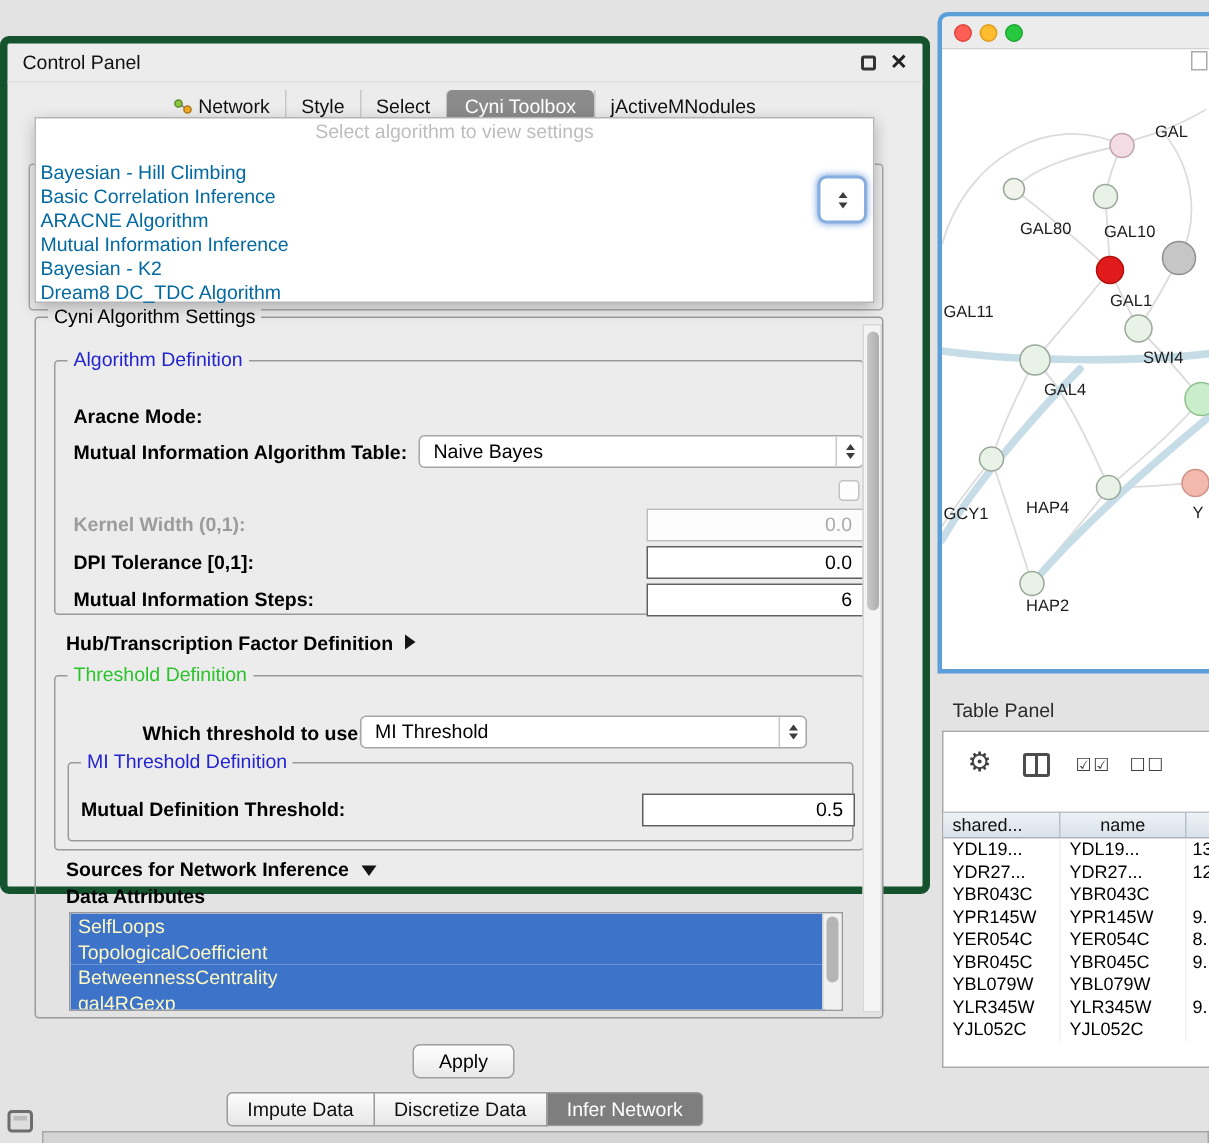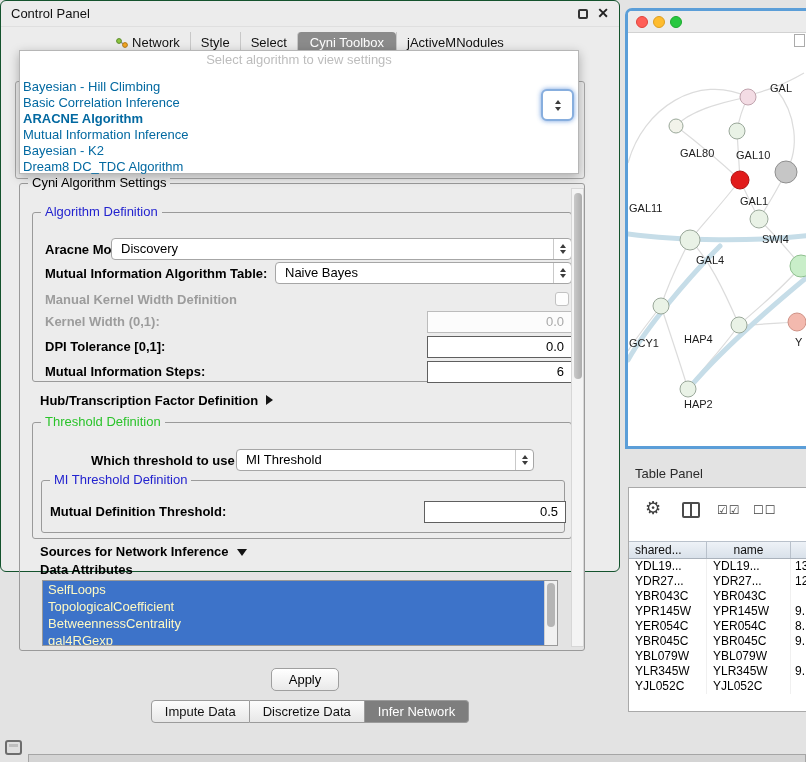--- a/index.html
+++ b/index.html
@@ -2,21 +2,21 @@
 <html><head>
 <meta charset="utf-8">
 <style>
   *{margin:0;padding:0;box-sizing:border-box}
   html,body{width:806px;height:762px}
   body{font-family:"Liberation Sans",sans-serif;background:#e3e3e3;position:relative;overflow:hidden}
   #screen{position:absolute;inset:0;overflow:hidden}
   button{font-family:inherit}
 
   
-  #cp{position:absolute;left:0;top:0;width:620px;height:572px;background:#ececec;border:1px solid #14532d;border-radius:6px}
+  #cp{position:absolute;left:0;top:24px;width:620px;height:572px;background:#ececec;border:5px solid #14532d;border-radius:6px}
   #cp-titlebar{position:absolute;left:0;top:0;width:100%;height:26px;border-bottom:1px solid #dfdfdf}
   #cp-title{position:absolute;left:10px;top:5px;font-size:13px;color:#111}
   .win-float{position:absolute;right:31px;top:8px;width:10px;height:10px;border:2px solid #333;border-radius:2px}
   .win-close{position:absolute;right:10px;top:4px;font-size:14px;font-weight:bold;color:#222}
   #cp-tabs{position:absolute;left:0;top:31px;width:100%;display:flex;justify-content:center;align-items:center}
   .cp-tab{font-size:13px;color:#111;padding:3px 10px;display:flex;align-items:center;gap:4px;white-space:nowrap}
   .cp-tab + .cp-tab{border-left:1px solid #c8c8c8}
   .cp-tab.selected{background:#8b8b8b;color:#fff;border-radius:4px;padding:3px 12px}
 
   
@@ -36,21 +36,21 @@
   .checkbox{position:absolute;width:14px;height:14px;border:1px solid #c2c2c2;border-radius:3px;background:#fdfdfd}
   .disclosure-right{display:inline-block;width:0;height:0;border-top:5px solid transparent;border-bottom:5px solid transparent;border-left:7px solid #141414;margin-left:8px}
   .disclosure-down{display:inline-block;width:0;height:0;border-left:5px solid transparent;border-right:5px solid transparent;border-top:7px solid #141414;margin-left:8px}
 
   
   #occluded-group{left:14px;top:80px;width:570px;height:98px;border-color:#a8a8a8}
   #algo-popup{position:absolute;left:18px;top:49px;width:560px;height:124px;background:#fff;border:1px solid #b6b6b6;box-shadow:0 3px 10px rgba(0,0,0,.28);z-index:5}
   .popup-placeholder{height:18px;line-height:18px;text-align:center;color:#bdbdbd;font-size:13px}
   .popup-spacer{height:10px}
   .popup-item{height:16px;line-height:16px;font-size:13px;padding-left:3px;color:#0369a1}
-  .popup-item.bold{font-weight:bold}
+  .popup-item.bold{font-weight:normal}
   #algo-stepper{position:absolute;left:540px;top:88px;width:33px;height:32px;background:#fff;border:2px solid #87aede;border-radius:6px;box-shadow:0 0 5px rgba(100,150,220,.9);z-index:6;display:flex;flex-direction:column;align-items:center;justify-content:center;gap:3px}
 
   
   #settings-group{left:18px;top:182px;width:566px;height:468px}
   #algdef-group{left:12px;top:28px;width:540px;height:170px}
   #thr-group{left:12px;top:238px;width:540px;height:117px}
   #mithr-group{left:8px;top:57px;width:524px;height:53px}
 
   .vtrack{position:absolute;background:#f4f4f4;border:1px solid #d7d7d7}
   .vthumb{position:absolute;background:linear-gradient(to right,#c9c9c9,#adadad);border-radius:5px}
@@ -154,38 +154,30 @@
       <span class="tri-down"></span>
     </div>
 
     <div id="settings-group" class="group">
       <span class="gtitle">Cyni Algorithm Settings</span>
 
       <div id="algdef-group" class="group">
         <span class="gtitle blue">Algorithm Definition</span>
 
         <span class="lbl" style="left:12px;top:29px">Aracne Mode:</span>
-        <div class="combo" style="left:78px;top:25px;width:461px">
-          <span>Discovery</span>
-          <span class="stepper">
-              <span class="tri-up"></span>
-              <span class="tri-down"></span>
-            </span>
-        </div>
 
         <span class="lbl" style="left:12px;top:53px">Mutual Information Algorithm Table:</span>
         <div class="combo" style="left:242px;top:49px;width:297px">
           <span>Naive Bayes</span>
           <span class="stepper">
               <span class="tri-up"></span>
               <span class="tri-down"></span>
             </span>
         </div>
 
-        <span class="lbl dim" style="left:12px;top:79px">Manual Kernel Width Definition</span>
         <span class="checkbox" style="left:522px;top:79px"></span>
 
         <span class="lbl dim" style="left:12px;top:101px">Kernel Width (0,1):</span>
         <div class="ninput dim" style="left:394px;top:98px;width:145px">0.0</div>
 
         <span class="lbl" style="left:12px;top:126px">DPI Tolerance [0,1]:</span>
         <div class="ninput" style="left:394px;top:123px;width:145px">0.0</div>
 
         <span class="lbl" style="left:12px;top:151px">Mutual Information Steps:</span>
         <div class="ninput" style="left:394px;top:148px;width:145px">6</div>

